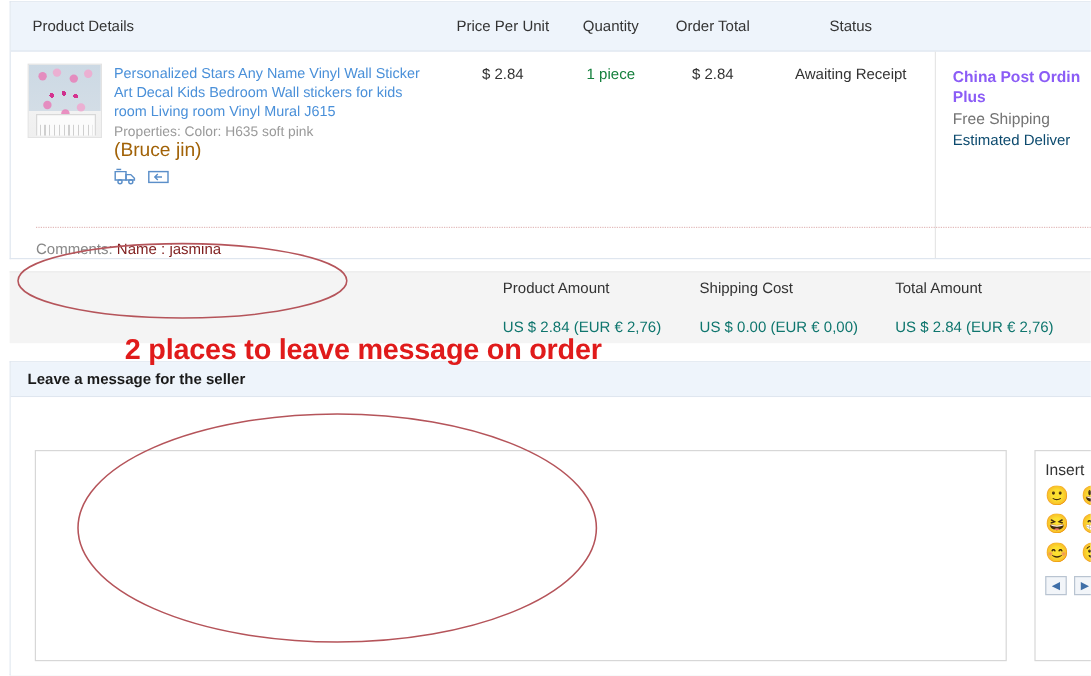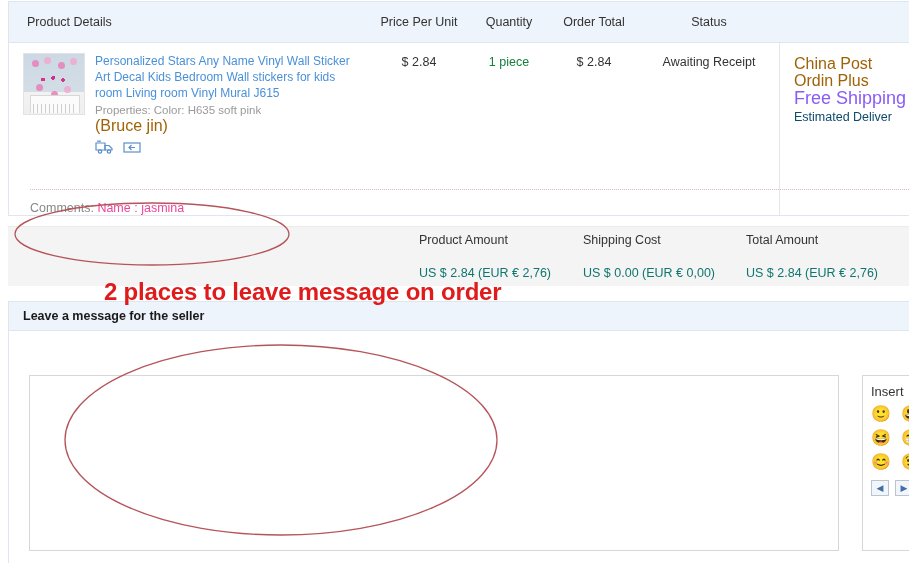--- a/index.html
+++ b/index.html
@@ -61,36 +61,36 @@
     content:""; position:absolute; left:2px; bottom:0; right:2px; height:9px;
     background: repeating-linear-gradient(90deg,#cfcfcf 0 1px,transparent 1px 4px);
   }
 
   .p-title { font-size: 12px; line-height: 16px; color: #4a90d9; cursor: pointer; }
   .p-props { font-size: 11.5px; color: #9a9a9a; line-height: 16px; margin-top: 1px; }
   .p-seller { font-size: 16px; color: #a16207; line-height: 16px; }
   .p-icons { margin-top: 6px; display: flex; gap: 8px; }
   .p-icons svg { display:block; }
 
-  .ship-title { font-size: 16px; color: #a16207; font-weight: normal; line-height: 17px; }
-  .ship-free  { font-size: 18px; color: #8b5cf6; line-height: 19px; }
+  .ship-title { font-size: 13px; color: #8b5cf6; font-weight: bold; line-height: 17px; }
+  .ship-free  { font-size: 13px; color: #737373; line-height: 19px; }
   .ship-eta   { font-size: 12.5px; color: #0c4a6e; line-height: 19px; }
 
   
   .dotted-sep {
     position: absolute; left: 30px; right: 0; top: 189px;
     border-top: 1px dotted #e2b9b9;
   }
   
   .comments {
     position: absolute; left: 30px; top: 200px;
     font-size: 12.5px; line-height: 16px;
   }
   .comments .lbl { color: #888; }
-  .comments .val { color: #ec4899; }
+  .comments .val { color: #7f1d1d; }
 
   
   .amounts {
     position: absolute; left: 8px; top: 226px; width: 901px; height: 60px;
     background: #f4f4f4; border-top: 1px solid #ececec;
     box-sizing: border-box;
   }
   .amt-col { position: absolute; top: 6px; }
   .amt-label { font-size: 12.5px; color: #333; }
   .amt-value { font-size: 12.5px; color: #0f766e; margin-top: 19px; }

